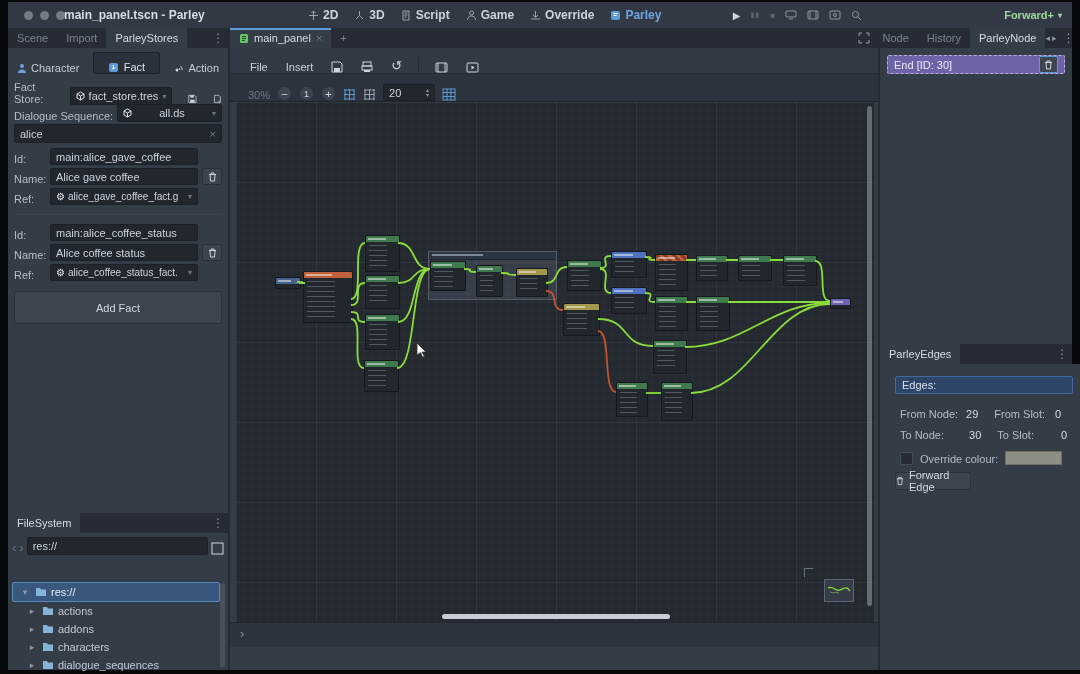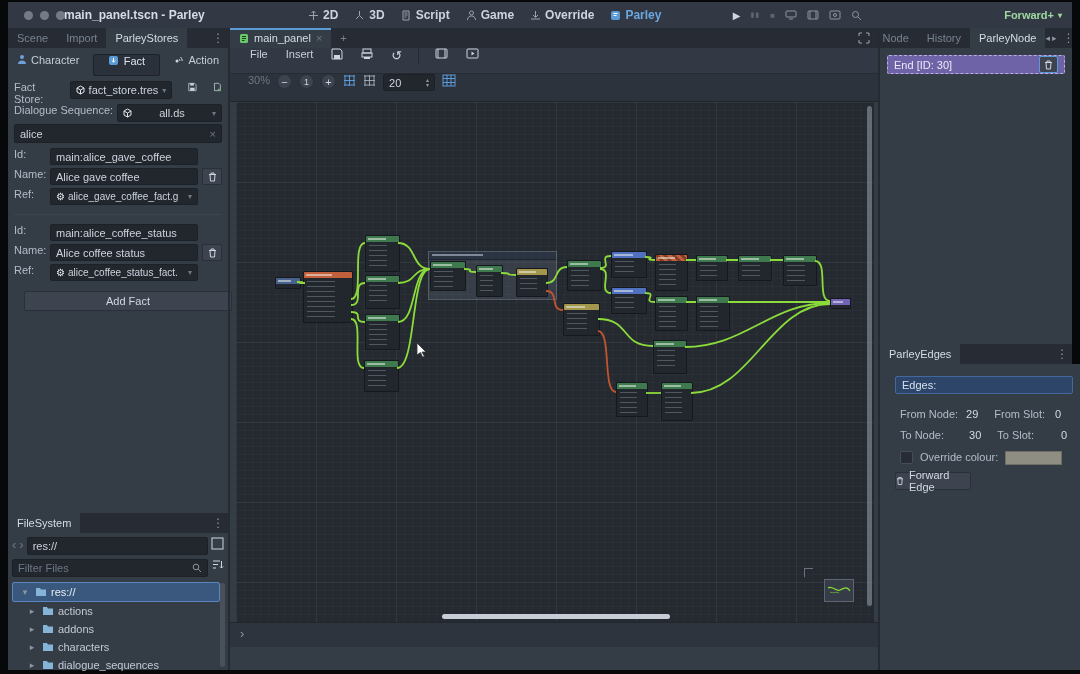--- a/index.html
+++ b/index.html
@@ -47,21 +47,21 @@
   .minimap{position:absolute;border:1px solid #5d6573;background:rgba(58,64,75,0.85);z-index:4;}
   .corner{position:absolute;width:8px;height:8px;border-left:1px solid #6a7280;border-top:1px solid #6a7280;z-index:4;}
   .hscroll{position:absolute;left:206px;top:512px;width:228px;height:5px;border-radius:3px;background:#c7cdd6;z-index:5;}
   .vscroll{position:absolute;right:2px;top:4px;width:5px;height:500px;border-radius:3px;background:#99a0aa;opacity:0.55;z-index:5;}
   .cursor{position:absolute;z-index:6;}
   
   .treerow{display:flex;align-items:center;gap:4px;height:18px;padding-left:6px;color:#c2c9d4;}
   .treerow.sel{background:#3a587e;border:1px solid #5b87c0;border-radius:2px;color:#e6ecf5;}
   .findent{width:12px;flex:0 0 12px;text-align:center;color:#8d96a2;font-size:9px;}
   
-  .row{display:flex;align-items:flex-start;}
+  .row{display:flex;align-items:flex-end;}
   .ghost-line{height:1px;background:#3d4450;}
 </style>
 </head>
 <body>
 
 <div id="stage">
 <div class="win">
 
   <div class="titlebar">
     <div class="tl" style="left:16px"></div>
@@ -266,52 +266,40 @@
         <span class="lbl" style="width:32px">Ref:</span>
         <div class="inp" style="flex:1;height:17px;gap:3px">
           <span style="color:#e8edf4;font-size:10px">⚙</span>
           <span style="flex:1;font-size:10px">alice_coffee_status_fact.</span>
           <span class="muted" style="font-size:8px">▾</span>
         </div>
         <div style="width:20px"></div>
       </div>
     </div>
 
-    <div class="btn" style="position:absolute;left:16px;top:243px;width:208px;height:20px;">
+    <div class="btn" style="position:absolute;left:6px;top:243px;width:208px;height:33px;">
       <span>Add Fact</span>
     </div>
   </div>
 
   <div class="tabbar" style="left:0;top:511px;width:220px;">
     <div class="tab active">
           <span>FileSystem</span>
         </div>
     <div class="dots" style="margin-left:auto;align-self:center">⋮</div>
   </div>
   <div class="panel abs" style="left:0;top:531px;width:220px;height:137px;">
     <div class="row" style="position:absolute;left:4px;top:4px;width:212px;gap:3px;">
       <span class="muted" style="font-size:13px">‹</span>
       <span class="muted" style="font-size:13px">›</span>
       <div class="inp" style="flex:1;height:18px">
             <span>res://</span>
           </div>
       <svg class="svgi" width="13" height="13" viewBox="0 0 13 13">
             <rect x="1" y="1" width="11" height="11" stroke="#cfd5dd" fill="none"></rect>
-          </svg>
-    </div>
-    <div class="row" style="position:absolute;left:4px;top:26px;width:212px;gap:4px;">
-      <div class="inp" style="flex:1;height:18px">
-        <span class="muted" style="flex:1">Filter Files</span>
-        <svg class="svgi" width="10" height="10" viewBox="0 0 10 10">
-              <circle cx="4" cy="4" r="2.8" stroke="#8d96a2" fill="none"></circle>
-              <path d="M6.2 6.2L9 9" stroke="#8d96a2"></path>
-            </svg>
-      </div>
-      <svg class="svgi" width="12" height="11" viewBox="0 0 12 11">
-            <path d="M1 2h7M1 5.5h5M1 9h3M9.5 2v7M8 7.5L9.5 9 11 7.5" stroke="#cfd5dd" fill="none"></path>
           </svg>
     </div>
     <div style="position:absolute;left:4px;top:49px;width:208px;">
       <div class="treerow sel">
         <span class="findent">▾</span>
         <svg class="svgi" width="12" height="10" viewBox="0 0 12 10">
               <path d="M1 1h4l1 1.5h5V9H1z" fill="#86b3d8"></path>
             </svg>
         <span>res://</span>
       </div>

